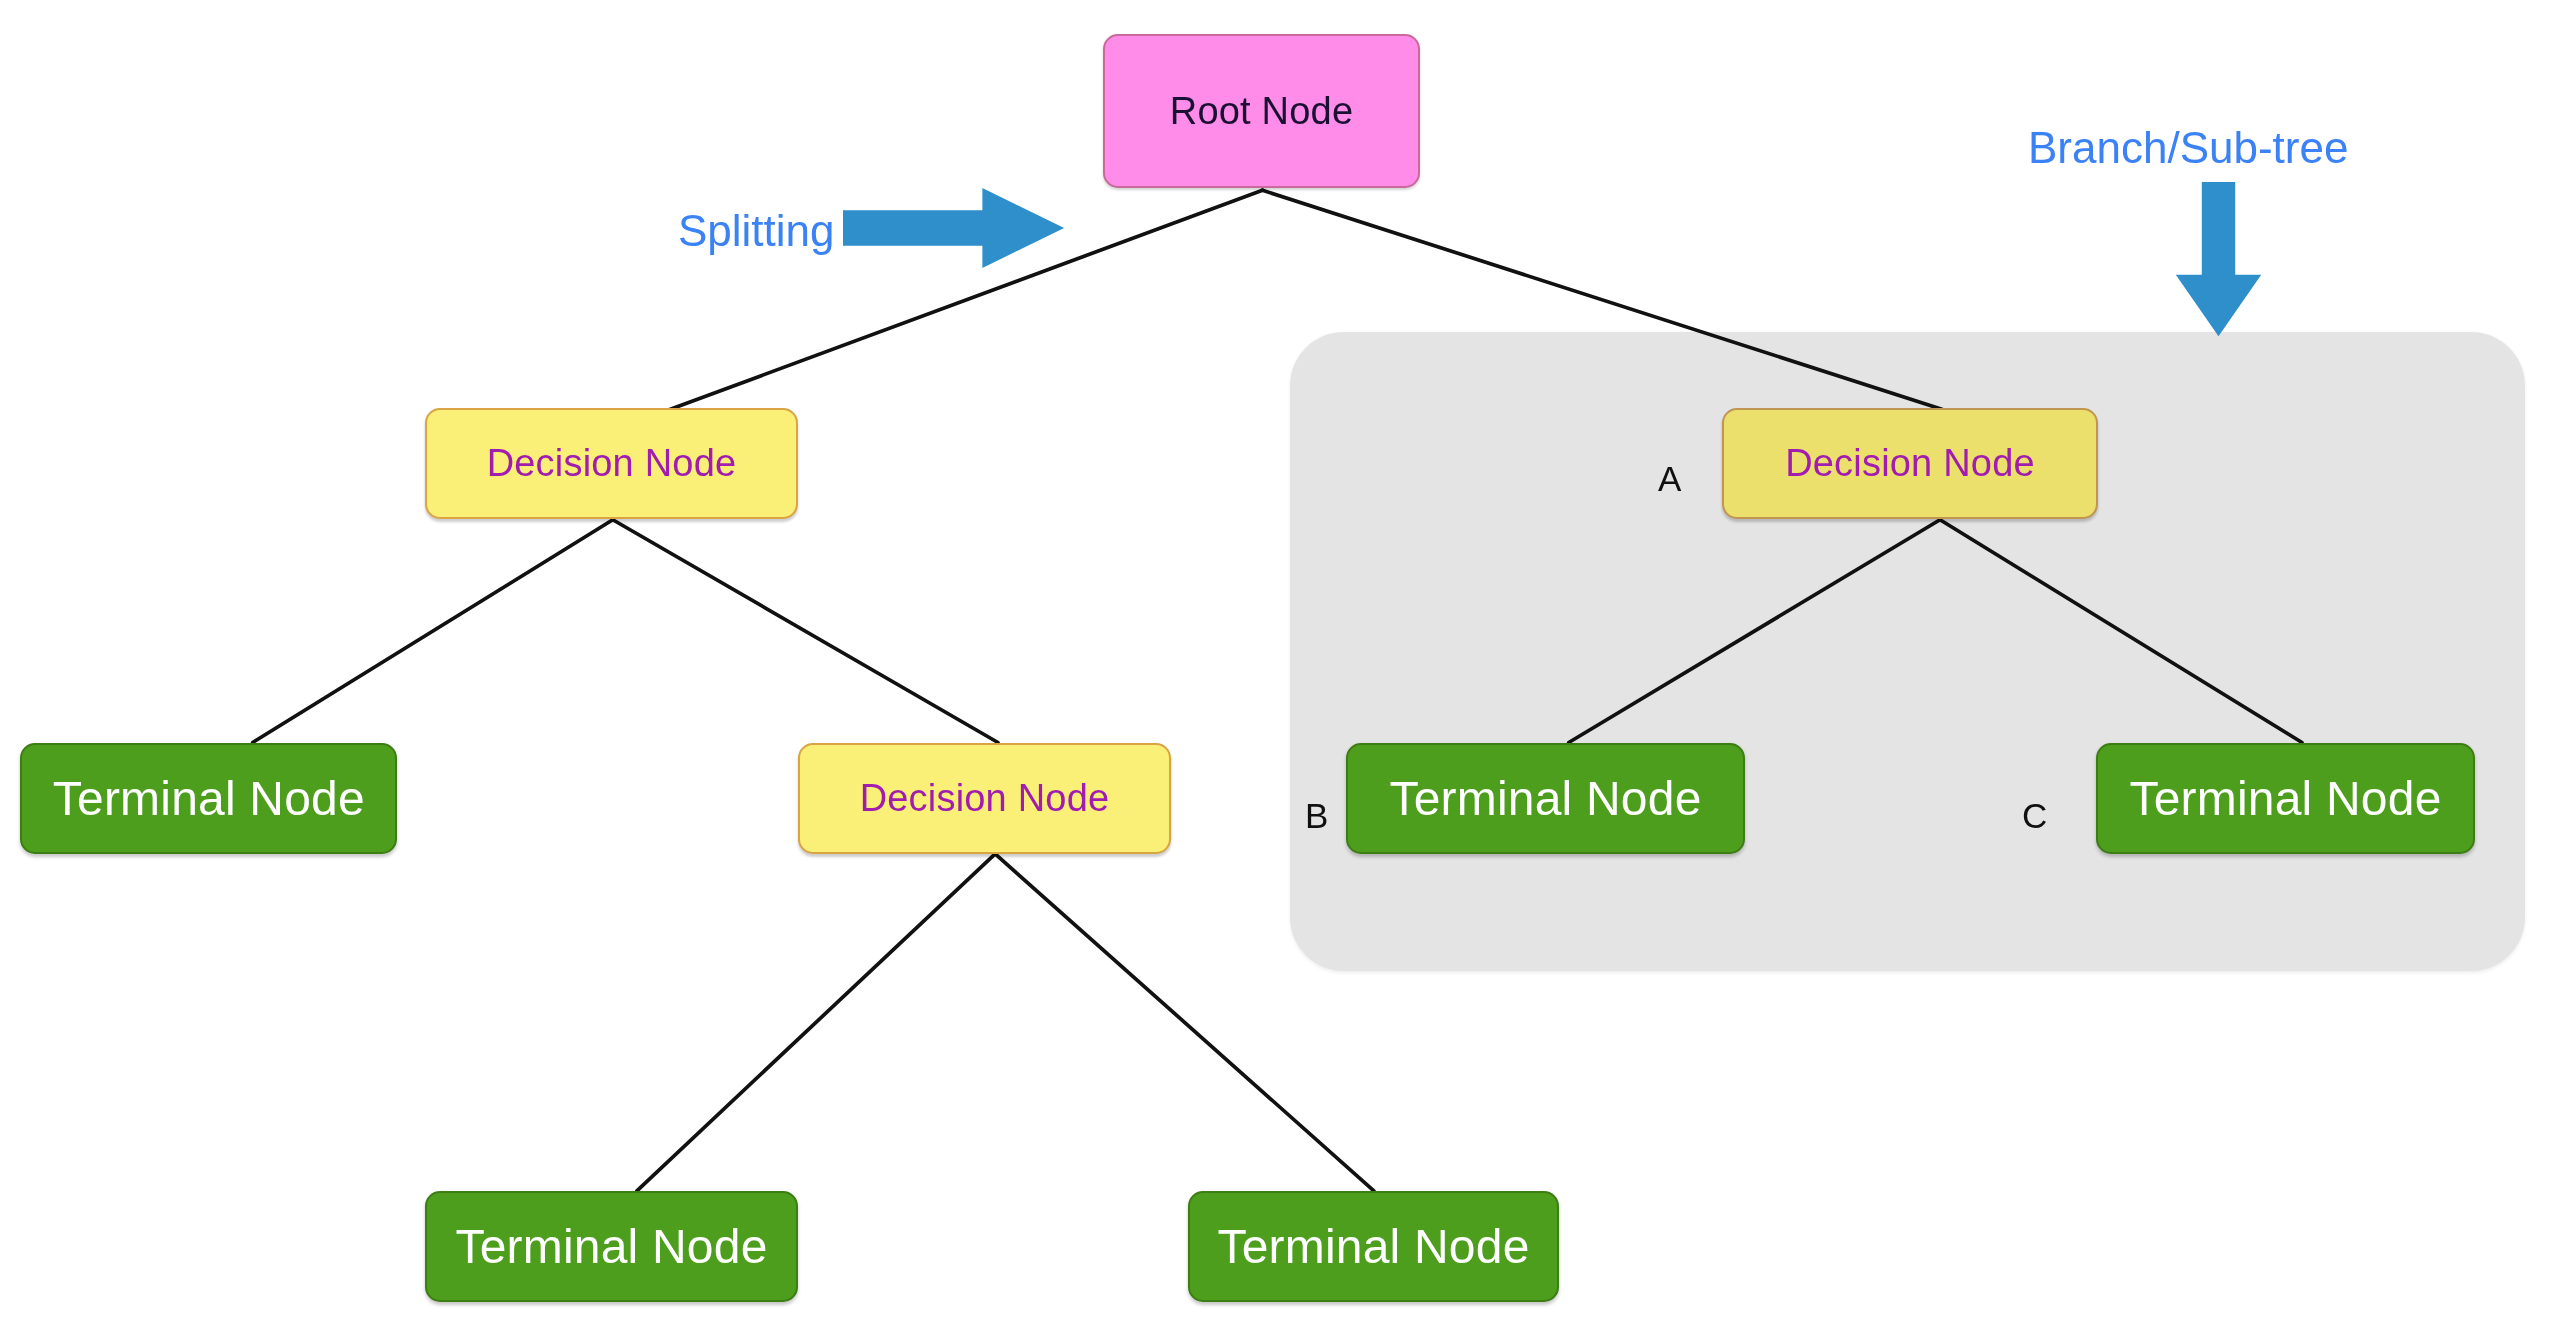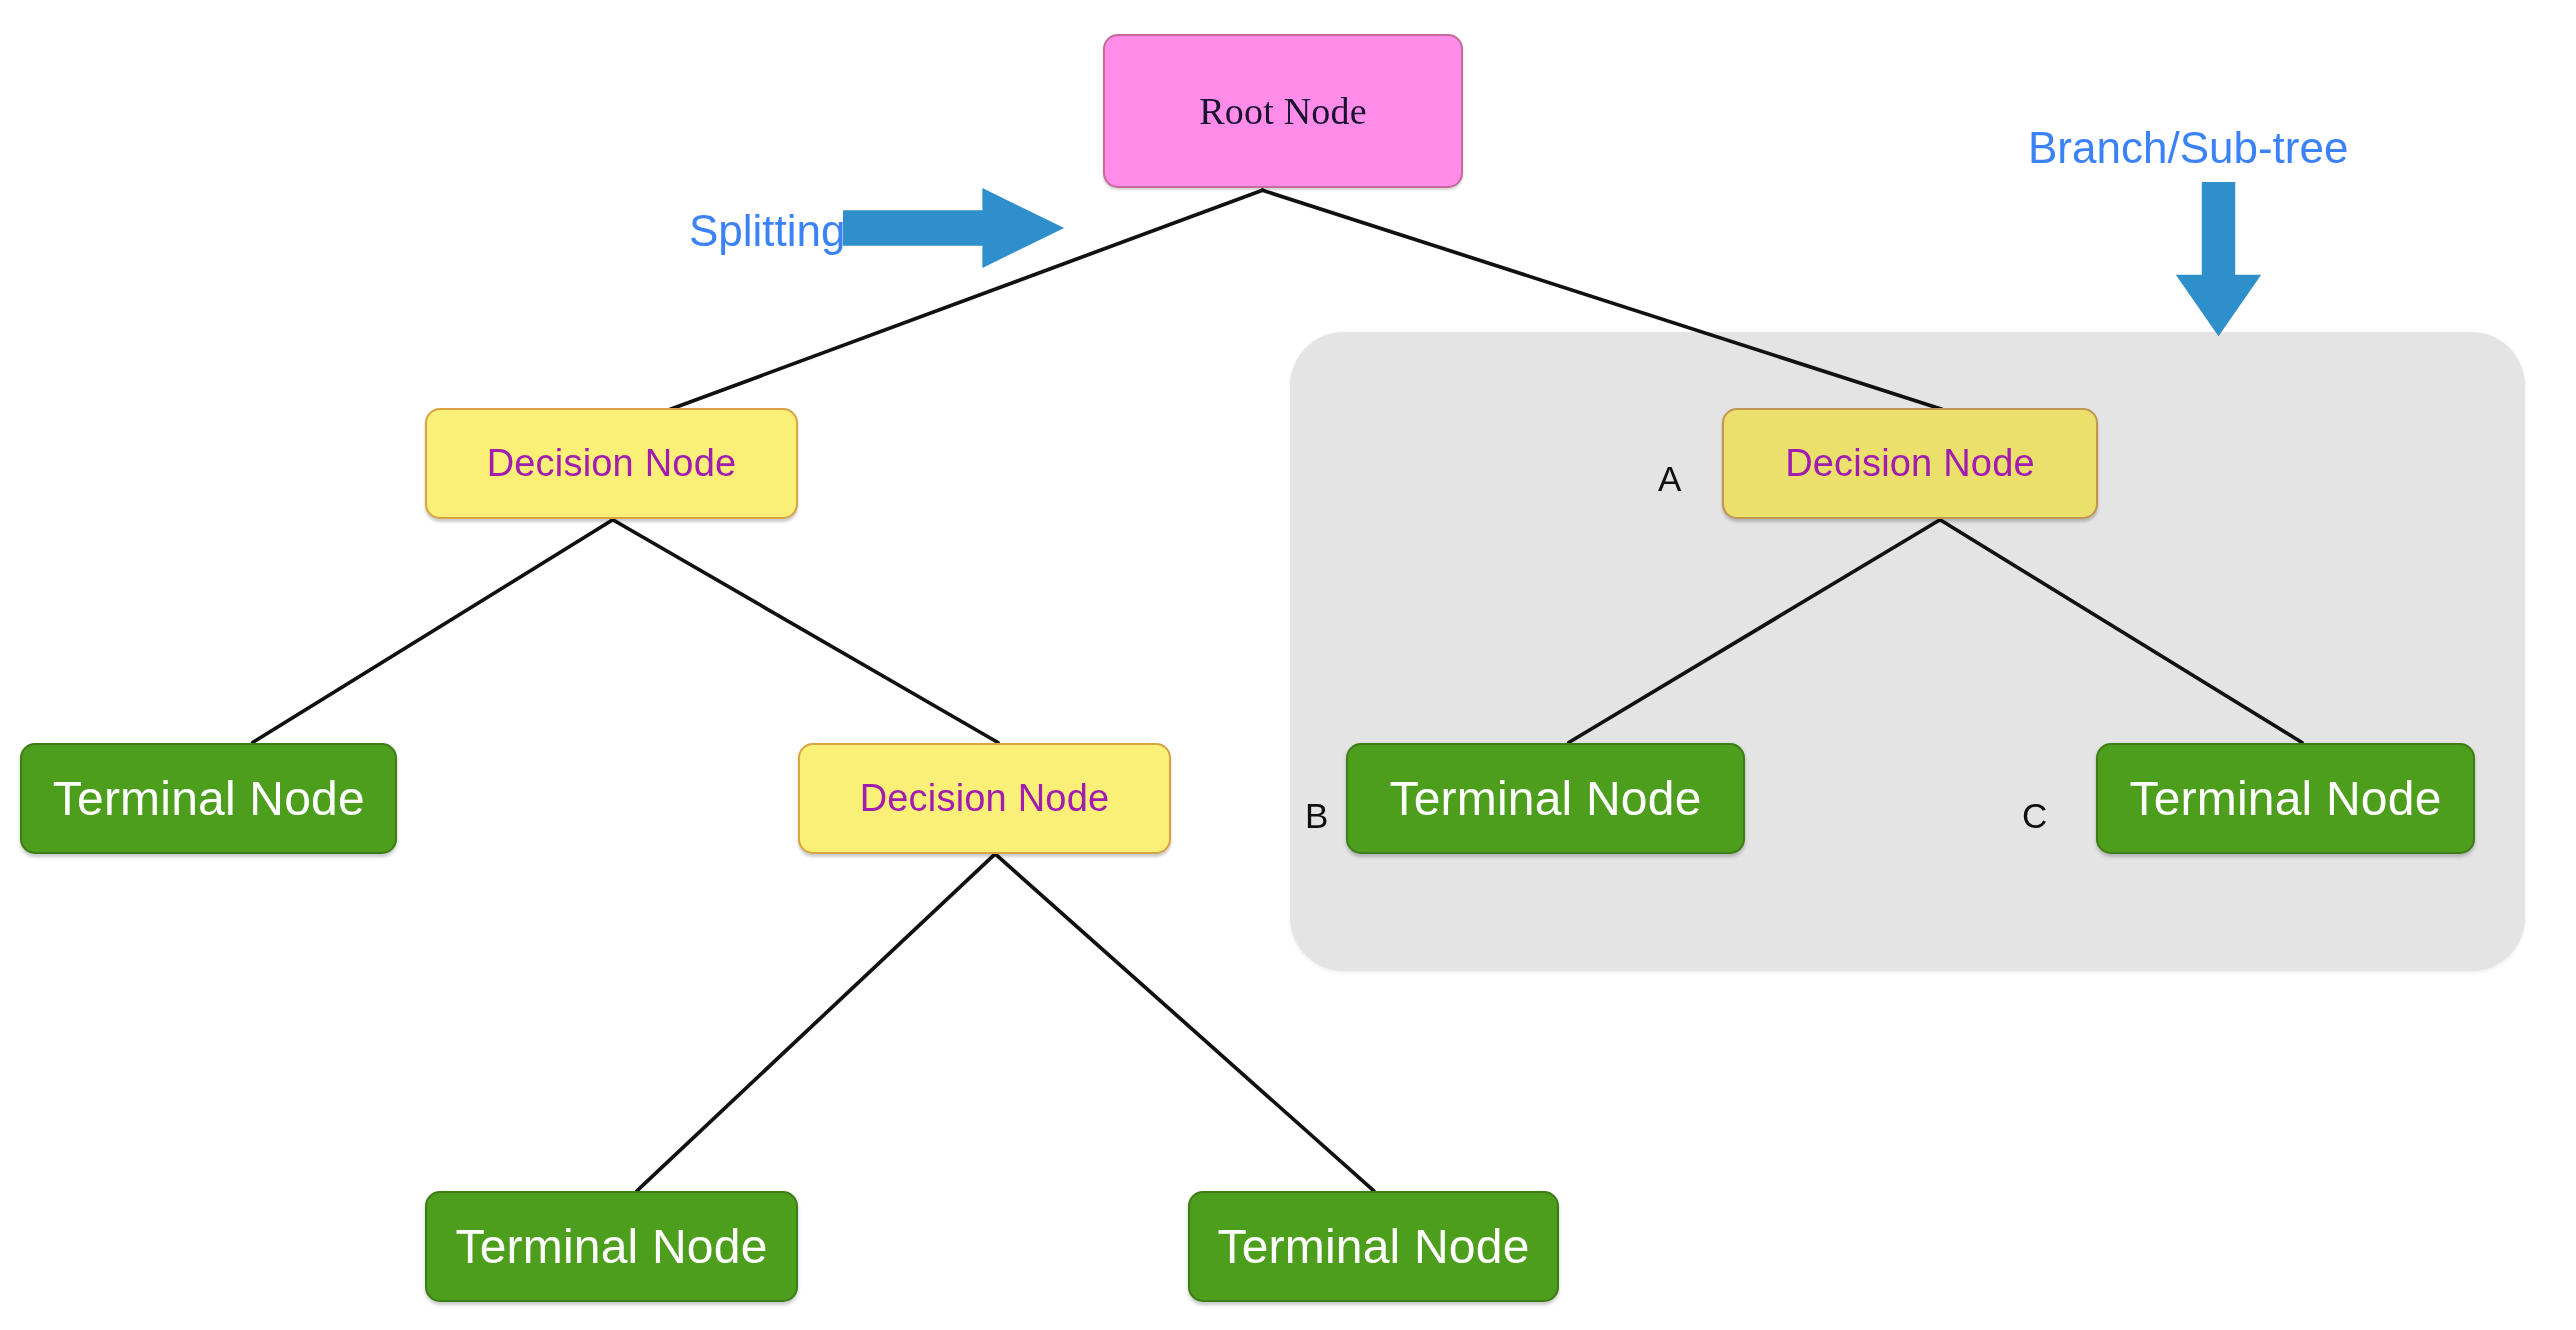--- a/index.html
+++ b/index.html
@@ -94,23 +94,23 @@
       <line x1="1360" y1="205" x2="2092" y2="441"></line>
       <line x1="660" y1="560" x2="272" y2="800"></line>
       <line x1="660" y1="560" x2="1075" y2="800"></line>
       <line x1="1072" y1="920" x2="686" y2="1283"></line>
       <line x1="1072" y1="920" x2="1480" y2="1283"></line>
       <line x1="2090" y1="560" x2="1690" y2="800"></line>
       <line x1="2090" y1="560" x2="2480" y2="800"></line>
     </g>
   </svg>
 
-  <div class="node node-root" style="left:1103px; top:34px; width:360px; height:154px;font-family:Liberation Serif, serif;">Root Node</div>
+  <div class="node node-root" style="left:1103px; top:34px; width:317px; height:154px;">Root Node</div>
 
-  <div class="plain-label" style="left:678px; top:206px;margin-left:11px;">Splitting</div>
+  <div class="plain-label" style="left:678px; top:206px;">Splitting</div>
   <svg class="arrow-svg" style="left:843px; top:186px;" width="223" height="84" viewBox="0 0 240 90">
     <polygon points="0,26 150,26 150,2 238,45 150,88 150,64 0,64" fill="#2e8fcb"></polygon>
   </svg>
 
   <div class="plain-label" style="left:2028px; top:123px;">Branch/Sub-tree</div>
   <svg class="arrow-svg" style="left:2172px; top:182px;" width="93" height="156" viewBox="0 0 100 168">
     <polygon points="32,0 68,0 68,100 96,100 50,166 4,100 32,100" fill="#2e8fcb"></polygon>
   </svg>
 
   <div class="node node-decision" style="left:425px; top:408px; width:373px; height:111px;">Decision Node</div>

